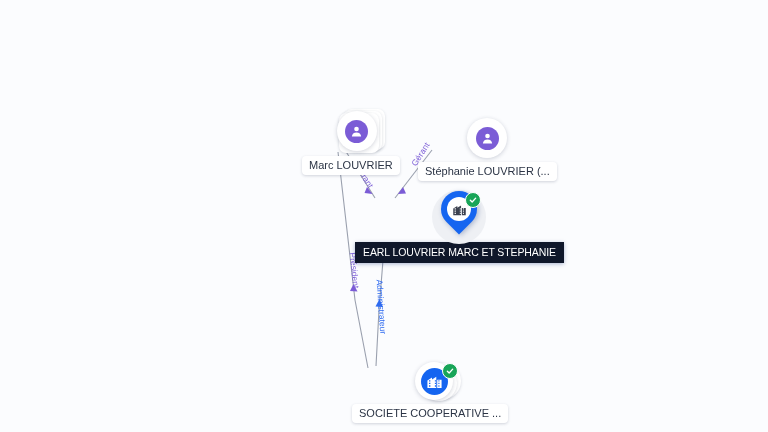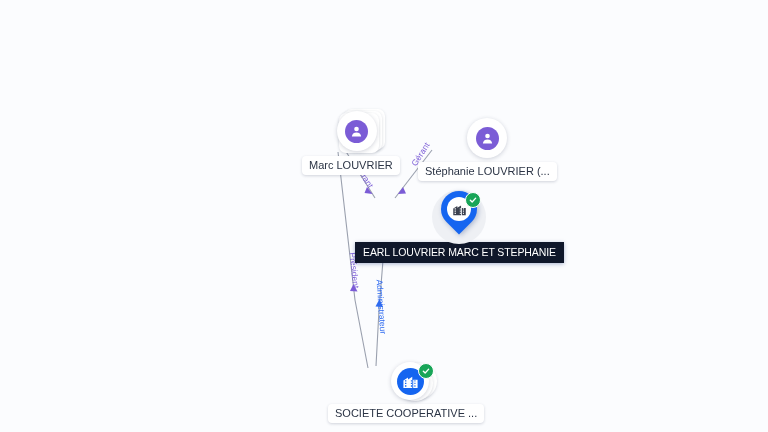--- a/index.html
+++ b/index.html
@@ -267,21 +267,21 @@
       </div>
       <div class="verified-badge" style="left:35px; top:4px;">
         <svg width="8" height="8" viewBox="0 0 24 24" fill="none" stroke="#ffffff" stroke-width="4" stroke-linecap="round" stroke-linejoin="round">
           <path d="M4 12.5 L9.5 18 L20 6.5"></path>
         </svg>
       </div>
     </div>
     <div class="node-label primary" style="margin-top:-4px;">EARL LOUVRIER MARC ET STEPHANIE</div>
   </div>
 
-  <div class="node" style="left:346px; top:360px;">
+  <div class="node" style="left:370px; top:360px;">
     <div class="coop-wrap">
       <div class="stack-card coop-c1" style="border-radius:50%;"></div>
       <div class="stack-card coop-c2" style="border-radius:50%;"></div>
       <div class="coop-circle">
         <div class="coop-inner">
           <svg width="17" height="17" viewBox="0 0 24 24" fill="#ffffff">
             <path d="M2 21V10.5L8.5 6.2V9l6-3.6V21H2zm10.5-1.7h1.6v-2h-1.6v2zm0-3.6h1.6v-2h-1.6v2zm0-3.6h1.6v-2h-1.6v2zM4.2 19.3h2v-2h-2v2zm0-3.6h2v-2h-2v2zm0-3.6h2v-2h-2v2z"></path>
             <path d="M15.8 9.4H22V21h-6.2V9.4zm1.7 9.9h1.5v-2h-1.5v2zm0-3.6h1.5v-2h-1.5v2zm0-3.6h1.5v-2h-1.5v2z"></path>
           </svg>
         </div>

